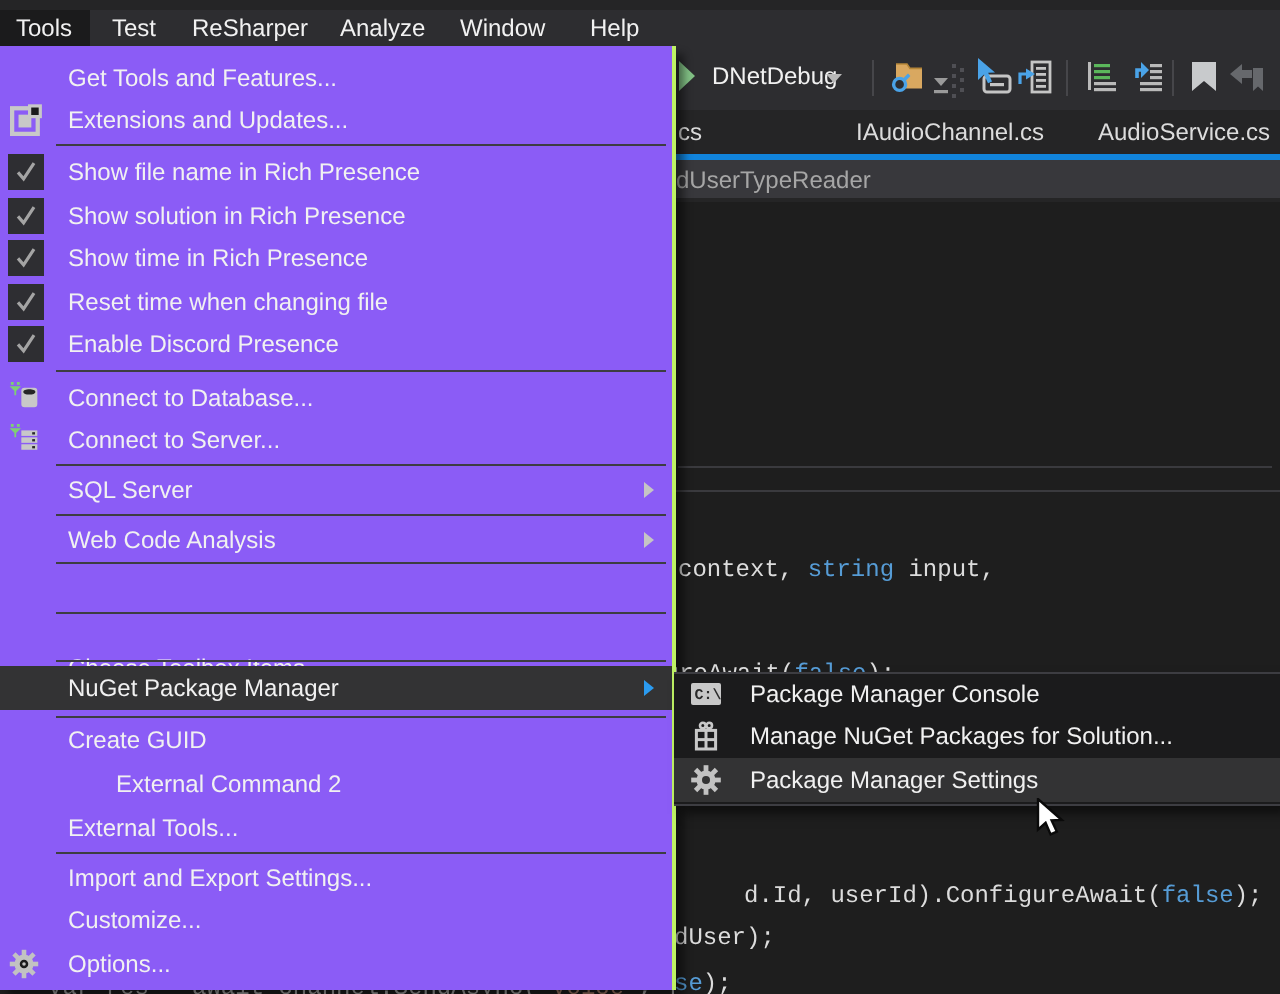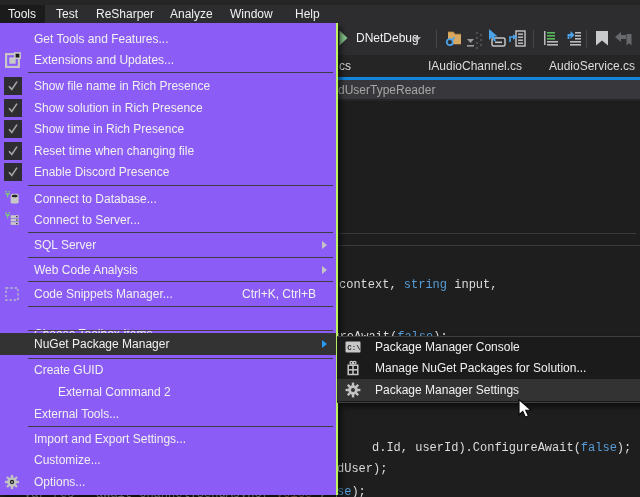--- a/index.html
+++ b/index.html
@@ -265,27 +265,20 @@
   <div class="mi" style="top:210.8px;">
       <span class="lbl">SQL Server</span>
       <span class="arrow"></span>
     </div>
   <div class="sep" style="top:234px;"></div>
   <div class="mi" style="top:236.4px;">
       <span class="lbl">Web Code Analysis</span>
       <span class="arrow"></span>
     </div>
   <div class="sep" style="top:258px;"></div>
-  <div class="mi" style="top:260.3px;">
-      <span class="lbl">Code Snippets Manager...</span>
-      <span class="sc">Ctrl+K, Ctrl+B</span>
-    <svg class="micon" width="16" height="16" viewBox="0 0 16 16">
-      <rect x="2" y="2" width="12" height="12" fill="none" stroke="#b9bec7" stroke-width="1.4" stroke-dasharray="2.4,1.9"></rect>
-    </svg>
-    </div>
   <div class="sep" style="top:283px;"></div>
   <div class="mi" style="top:284.3px;margin-top:16px;">
       <span class="lbl">Choose Toolbox Items...</span>
     </div>
   <div class="sep" style="top:307px;"></div>
   <div class="mi hl" style="top:309.5px;">
       <span class="lbl">NuGet Package Manager</span>
       <span class="arrow blue"></span>
     </div>
   <div class="sep" style="top:334.5px;"></div>

